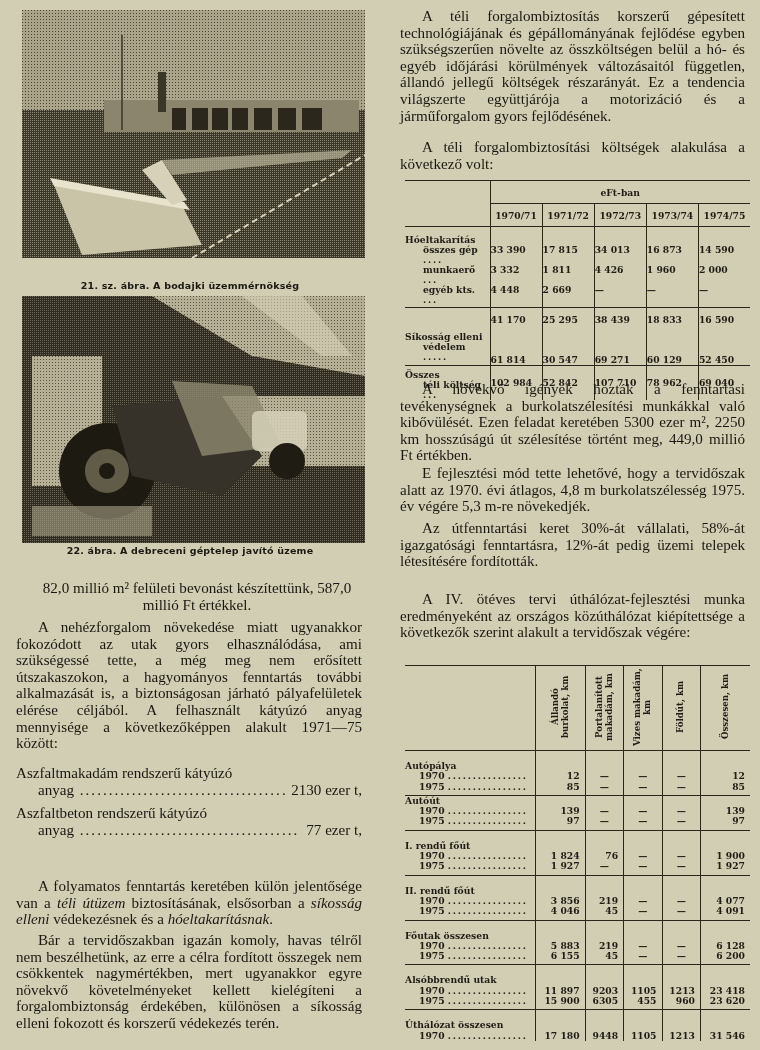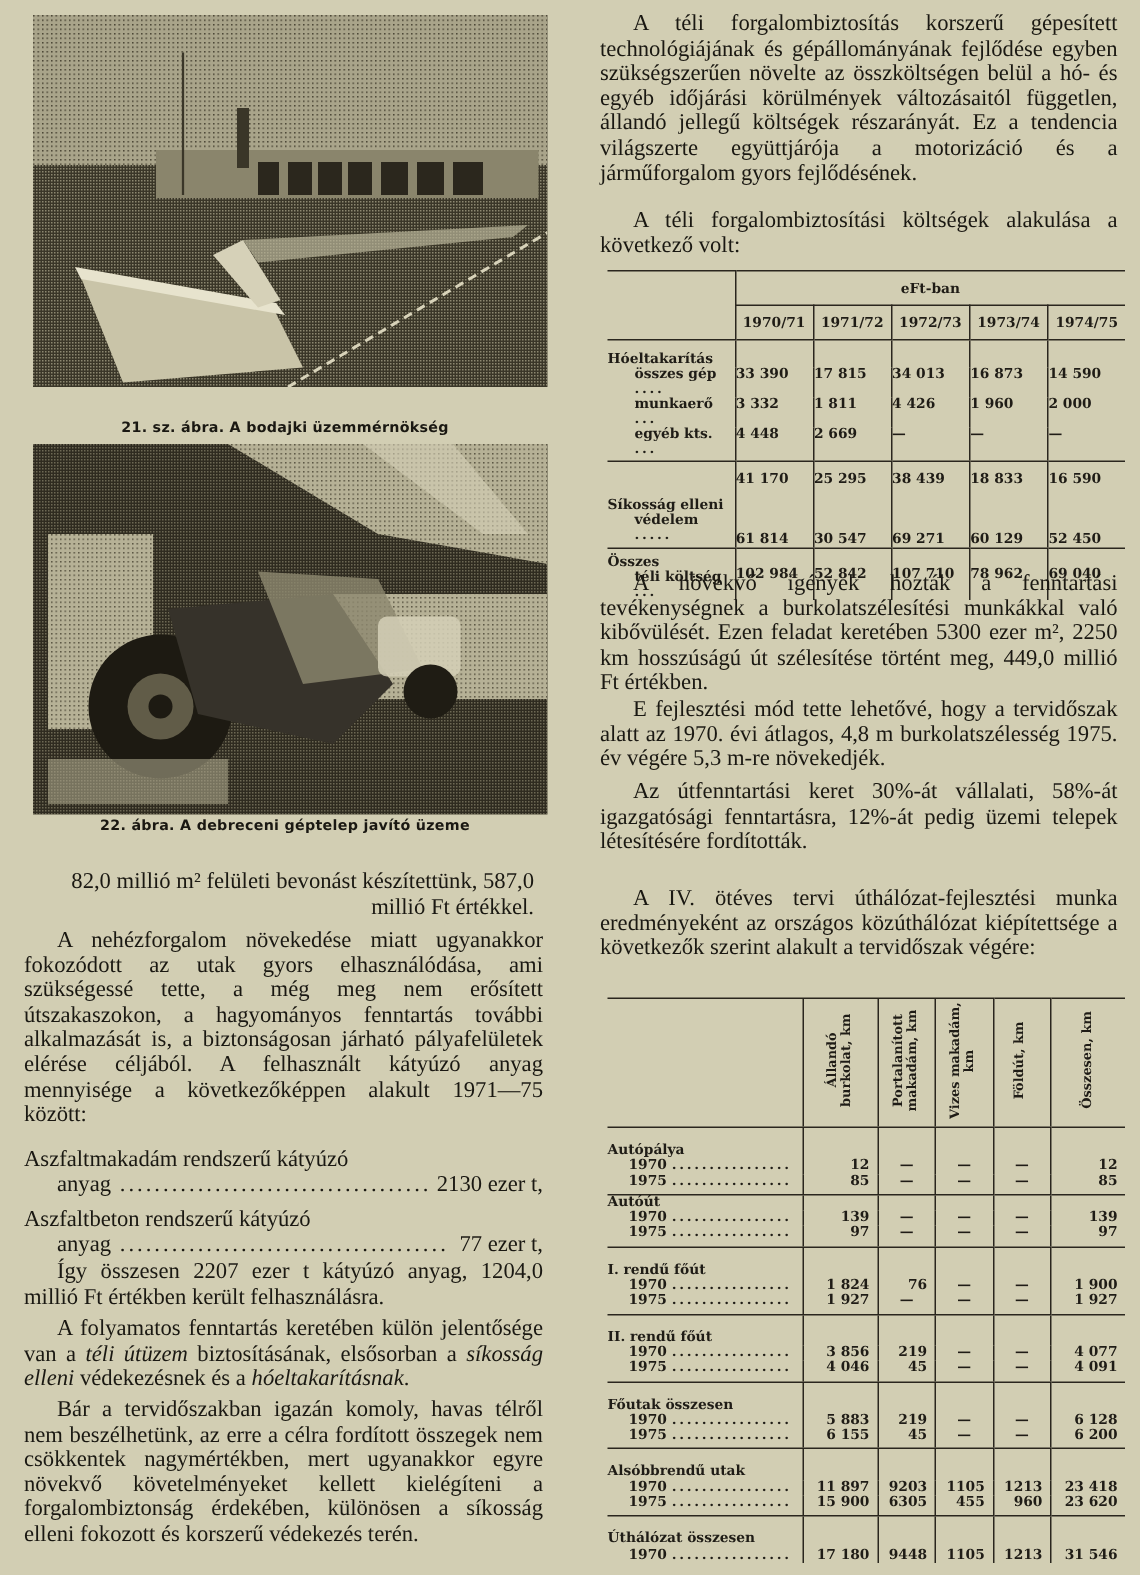--- a/index.html
+++ b/index.html
@@ -131,21 +131,21 @@
       <polygon points="90,110 200,100 240,160 200,200 110,180" fill="#36322a"></polygon>
       <polygon points="150,85 230,90 260,150 180,160" fill="#8d886f" opacity="0.8"></polygon>
       <rect x="230" y="115" width="55" height="40" rx="6" fill="#d5d0b7" opacity="0.85"></rect>
       <circle cx="265" cy="165" r="18" fill="#1f1c14"></circle>
       <rect x="10" y="210" width="120" height="30" fill="#a8a389" opacity="0.6"></rect>
     </svg>
   </div>
   <div class="caption cap2">22. ábra. A debreceni géptelep javító üzeme</div>
 
   <div class="ltext" style="top:580px; left:38px; width:318px;">
-    <p class="txt" style="text-align:right;">82,0 millió m² felületi bevonást készítettünk, 587,0 millió Ft értékkel.</p>
+    <p class="txt" style="text-align:center;">82,0 millió m² felületi bevonást készítettünk, 587,0 millió Ft értékkel.</p>
   </div>
   <div class="ltext" style="top:619px;">
     <p class="txt ind">A nehézforgalom növekedése miatt ugyanakkor fokozódott az utak gyors elhasználódása, ami szükségessé tette, a még meg nem erősített útszakaszokon, a hagyományos fenntartás további alkalmazását is, a biztonságosan járható pályafelületek elérése céljából. A felhasznált kátyúzó anyag mennyisége a következőképpen alakult 1971—75 között:</p>
   </div>
 
   <div class="ltext" style="top:765px;">
     <div class="list-item">
       <div>Aszfaltmakadám rendszerű kátyúzó</div>
       <div class="l2">
           <span>anyag</span>
@@ -156,23 +156,20 @@
     <div class="list-item" style="margin-top:7px;">
       <div>Aszfaltbeton rendszerű kátyúzó</div>
       <div class="l2">
           <span>anyag</span>
           <span class="lead">&nbsp;.............................................</span>
           <span class="val">77 ezer t,</span>
         </div>
     </div>
   </div>
 
-  <div class="ltext" style="top:840px;">
-    <p class="txt ind">Így összesen 2207 ezer t kátyúzó anyag, 1204,0 millió Ft értékben került felhasználásra.</p>
-  </div>
   <div class="ltext" style="top:932px;">
     <p class="txt ind">Bár a tervidőszakban igazán komoly, havas télről nem beszélhetünk, az erre a célra fordított összegek nem csökkentek nagymértékben, mert ugyanakkor egyre növekvő követelményeket kellett kielégíteni a forgalombiztonság érdekében, különösen a síkosság elleni fokozott és korszerű védekezés terén.</p>
   </div>
   <div class="ltext" style="top:878px;">
     <p class="txt ind"><span>A folyamatos fenntartás keretében külön jelentősége van a </span><i>téli útüzem</i><span> biztosításának, elsősorban a </span><i>síkosság elleni</i><span> védekezésnek és a </span><i>hóeltakarításnak</i><span>.</span></p>
   </div>
 </div>
 
 <div class="col-right">
   <div class="rtext" style="top:8px;">

